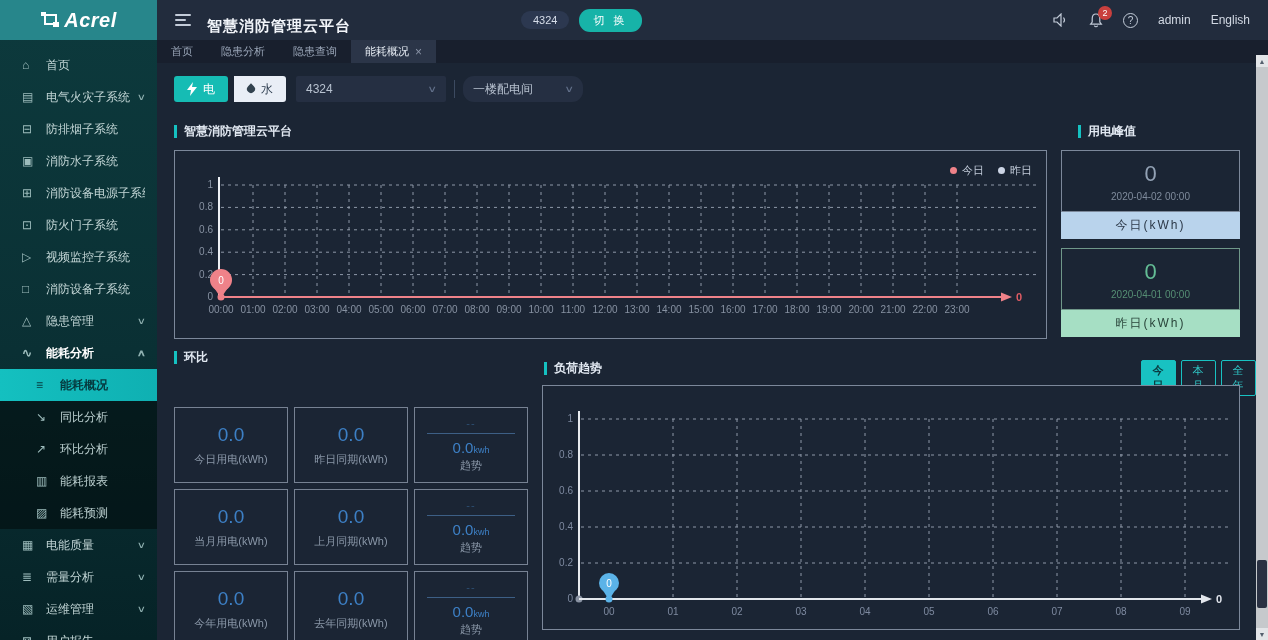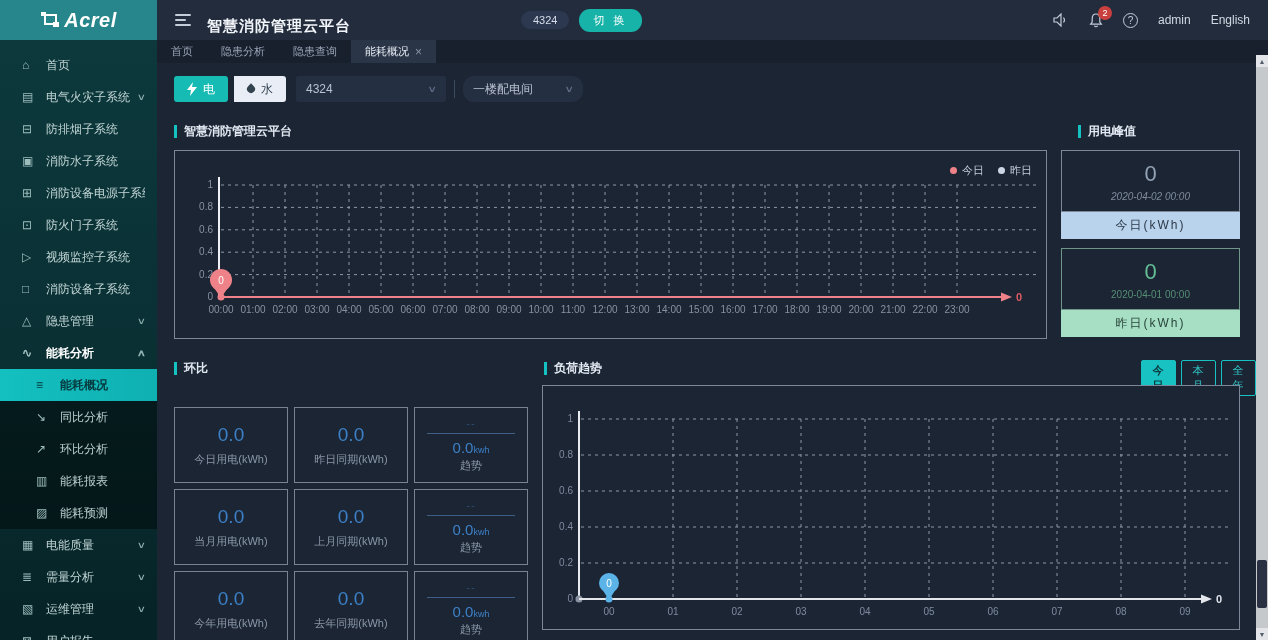--- a/index.html
+++ b/index.html
@@ -80,21 +80,21 @@
   .lg-dot { width:7px; height:7px; border-radius:50%; }
 
   
   .peak-card { position:absolute; left:904px; width:179px; }
   .pk-top { border:1px solid rgba(158,170,188,0.75); height:62px; display:flex; flex-direction:column;
             align-items:center; justify-content:center; gap:4px; }
   .pk-val { font-size:22px; }
   .pk-date { font-size:10px; }
   .pk-foot { height:27px; display:flex; align-items:center; justify-content:center;
              font-size:12px; letter-spacing:2px; color:#2c3848; }
-  .pk1 .pk-val { color:#93a2b5; } .pk1 .pk-date { color:#7f8b9c;font-style:italic; } .pk1 .pk-foot { background:#b9d3ec; }
+  .pk1 .pk-val { color:#93a2b5; } .pk1 .pk-date { color:#7f8b9c; } .pk1 .pk-foot { background:#b9d3ec; }
   .pk2 .pk-top { border-color:rgba(140,190,165,0.75); }
   .pk2 .pk-val { color:#64bd95; } .pk2 .pk-date { color:#568f74; } .pk2 .pk-foot { background:#a6dfc4; color:#29443a; }
 
   
   .hb-grid { position:absolute; left:17px; top:317px; width:354px; display:grid;
              grid-template-columns:114px 114px 114px; grid-auto-rows:76px; gap:6px;margin-top:27px; }
   .hb-card { border:1px solid rgba(158,170,188,0.7); display:flex; flex-direction:column;
              align-items:center; justify-content:center; gap:6px; }
   .hb-val { color:#3d80c6; font-size:19px; }
   .hb-lb { color:#8a97a8; font-size:11px; }
@@ -294,21 +294,21 @@
   </div>
 
   <div class="sec-title" style="left:17px; top:60px;">
     <span class="sec-bar"></span>
       <span>智慧消防管理云平台</span>
   </div>
   <div class="sec-title" style="left:904px; top:60px;padding-left:17px;">
     <span class="sec-bar"></span>
       <span>用电峰值</span>
   </div>
-  <div class="sec-title" style="left:17px; top:297px;text-align:center;">
+  <div class="sec-title" style="left:17px; top:286px;text-align:center;">
     <span class="sec-bar"></span>
       <span>环比</span>
   </div>
   <div class="sec-title" style="left:387px; top:297px;">
     <span class="sec-bar"></span>
       <span>负荷趋势</span>
   </div>
 
   <div class="panel p-chart1">
     <div class="legend">

